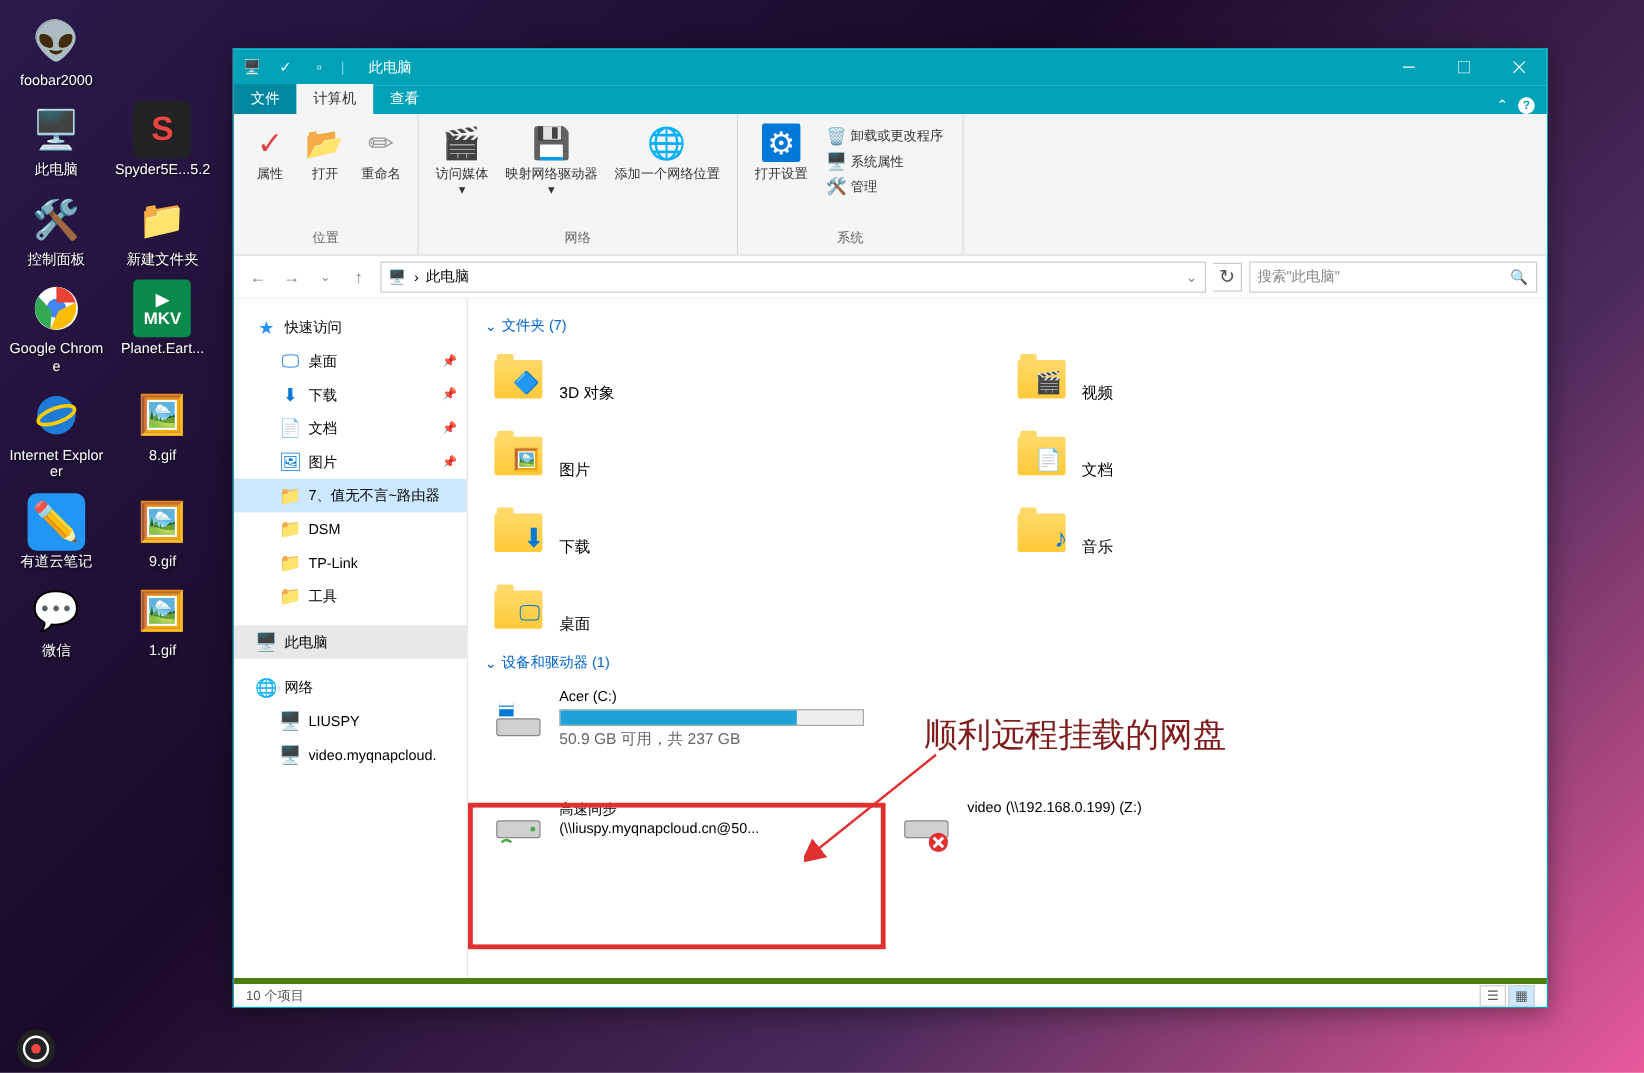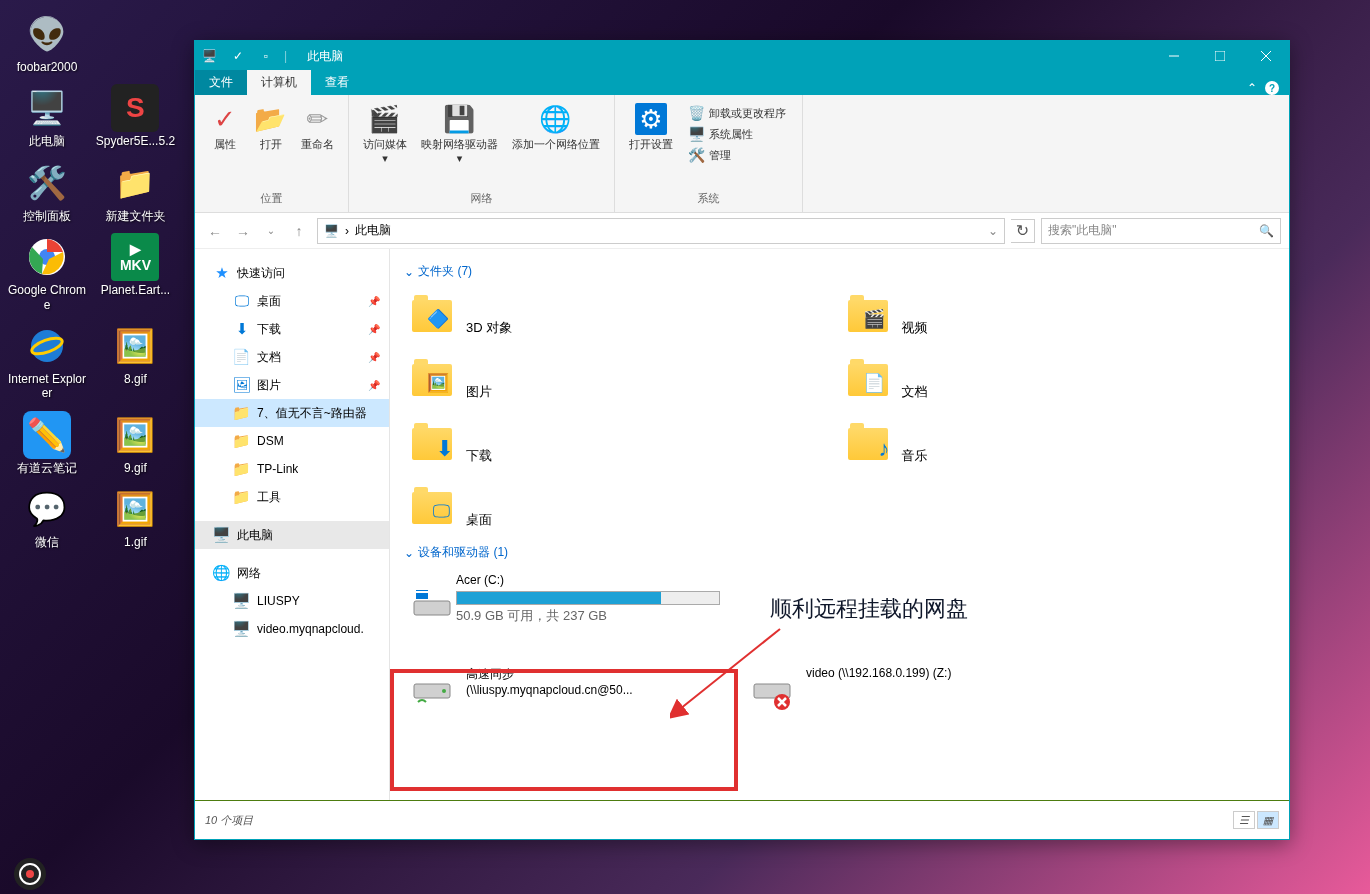--- a/index.html
+++ b/index.html
@@ -64,40 +64,40 @@
 
 
 .content { flex: 1; padding: 10px 14px; overflow-y: auto; position: relative; }
 .section-header { font-size: 12px; color: #0066cc; padding: 4px 0; cursor: pointer; display: flex; align-items: center; gap: 4px; }
 .folders-grid { display: flex; flex-wrap: wrap; }
 .folder-col { width: 50%; }
 .folder-item { display: flex; align-items: center; padding: 8px 4px; cursor: pointer; gap: 10px; }
 .folder-item .ficon { width: 48px; height: 48px; display: flex; align-items: center; justify-content: center; font-size: 38px; }
 .folder-item .flabel { font-size: 13px; margin-top: 24px; }
 
-.drive-item { display: flex; align-items: center; padding: 8px 4px; cursor: pointer; width: 320px; }
+.drive-item { display: flex; align-items: flex-start; padding: 8px 4px; gap: 10px; cursor: pointer; width: 320px; }
 .drive-item .dicon2 { width: 48px; height: 48px; display: flex; align-items: center; justify-content: center; }
 .drive-item .dinfo { flex: 1; font-size: 12px; }
 .drive-item .dname { margin-bottom: 4px; }
 .drive-item .dbar { height: 14px; border: 1px solid #aaa; background: #eee; margin-bottom: 2px; position: relative; }
 .drive-item .dbar-fill { height: 100%; background: #1da1d6; }
 .drive-item .ddetail { color: #666; font-size: 13px; }
 
 .netloc-row { display: flex; gap: 20px; align-items: flex-end; }
 .netloc-item { display: flex; align-items: flex-start; padding: 8px 4px; gap: 10px; cursor: pointer; width: 320px; }
 .netloc-item .nlicon { width: 48px; height: 48px; display: flex; align-items: center; justify-content: center; position: relative; }
 .netloc-item .nlinfo { flex: 1; font-size: 12px; }
 
 
 .annotation-box { position: absolute; border: 4px solid #e03030; pointer-events: none; }
-.annotation-text { position: absolute; color: #0f172a; font-size: 22px; pointer-events: none; }
+.annotation-text { position: absolute; color: #7f1d1d; font-size: 28px; pointer-events: none; }
 .annotation-arrow { position: absolute; pointer-events: none; }
 
 
-.statusbar { height: 39px; border-top: 1px solid #4d7c0f; display: flex; align-items: center; padding: 0 10px; font-size: 11px; color: #555; font-style: italic; }
+.statusbar { height: 24px; border-top: 5px solid #4d7c0f; display: flex; align-items: center; padding: 0 10px; font-size: 11px; color: #555; }
 .statusbar .view-toggle { margin-left: auto; display: flex; gap: 2px; }
 .statusbar .vt-btn { width: 22px; height: 18px; border: 1px solid #ccc; display: flex; align-items: center; justify-content: center; cursor: pointer; font-size: 11px; }
 
 
 .taskbar-corner { position: absolute; bottom: 0; left: 0; width: 60px; height: 40px; display: flex; align-items: center; justify-content: center; }
 
 
 .folder-shape { width: 40px; height: 32px; background: linear-gradient(#ffd968, #ffc938); border-radius: 2px; position: relative; }
 .folder-shape::before { content: ''; position: absolute; top: -5px; left: 2px; width: 14px; height: 6px; background: #ffd968; border-radius: 2px 2px 0 0; }
 .drive-svg { width: 44px; height: 44px; }

